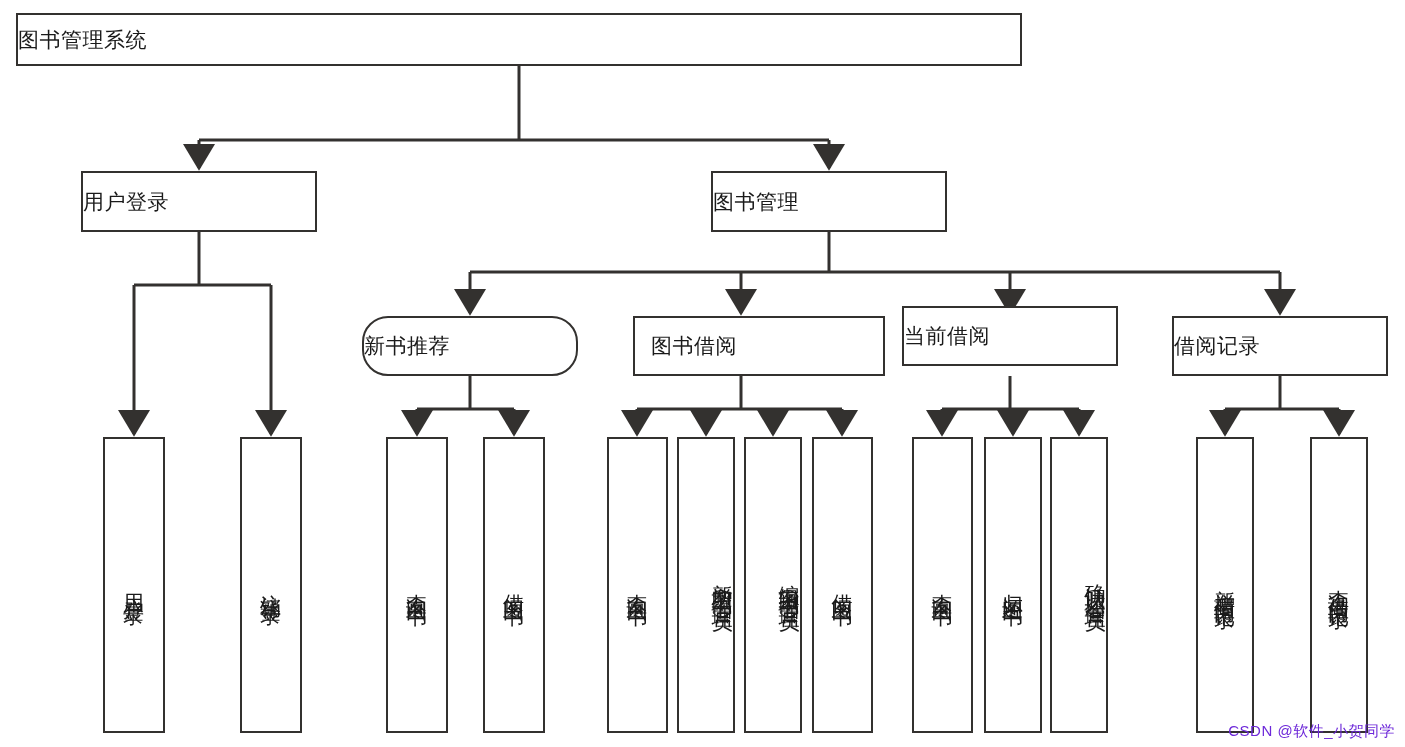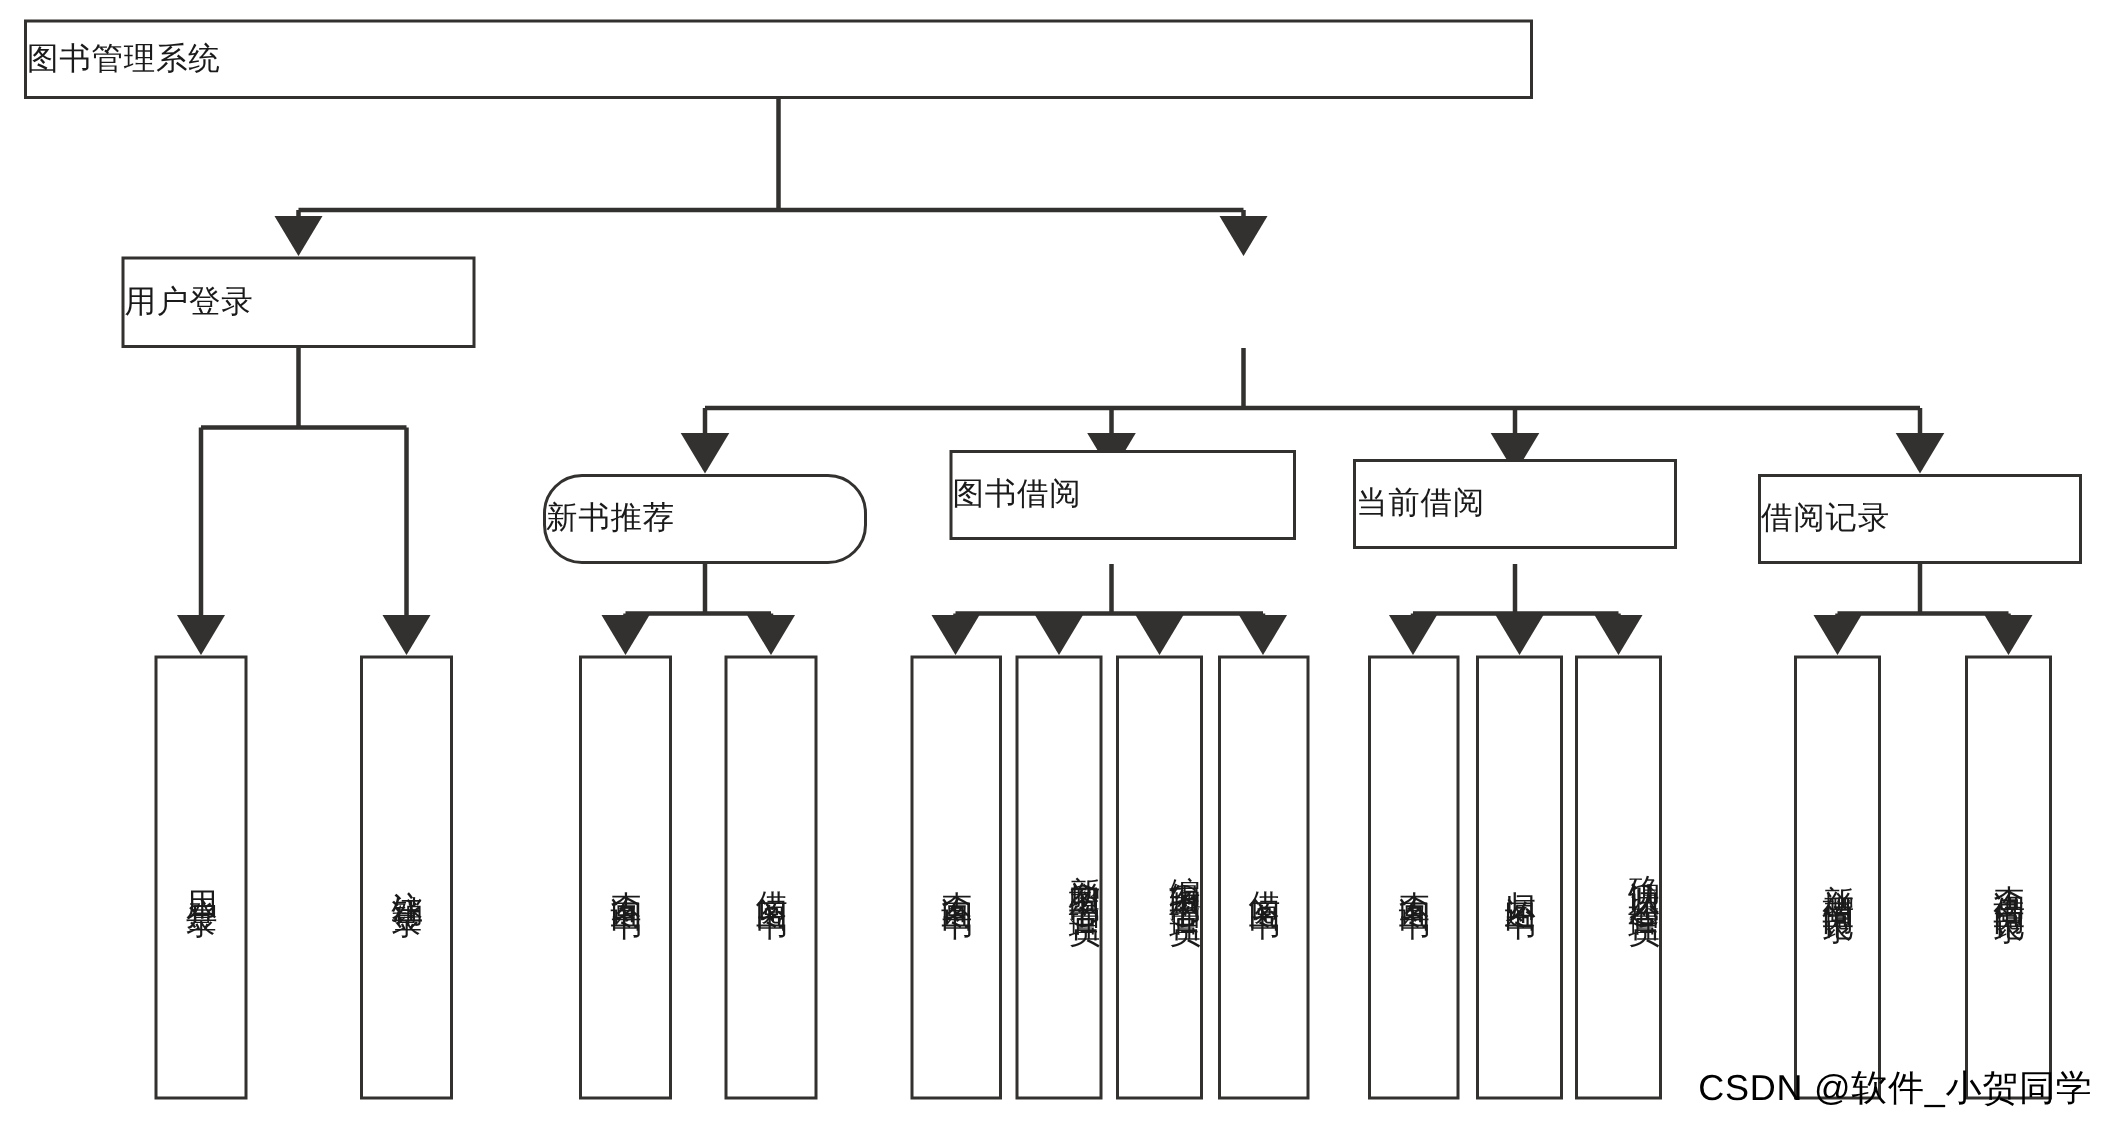--- a/index.html
+++ b/index.html
@@ -54,22 +54,22 @@
   .node.vert.topalign {
     align-items: flex-start;
   }
   .node.vert.midalign {
     align-items: center;
   }
   .watermark {
     position: absolute;
     right: 10px;
     bottom: 6px;
-    font-size: 24px;
-    color: #000000;
+    font-size: 15px;
+    color: #6d28d9;
     letter-spacing: 0.5px;
     white-space: nowrap;
     text-align: center;
   }
 </style>
 </head>
 <body>
 
 <div id="canvas">
 
@@ -123,25 +123,28 @@
     </g>
   </svg>
 
   <div class="node horiz" style="left:16px; top:13px; width:1006px; height:53px;">
     <span>图书管理系统</span>
   </div>
 
   <div class="node horiz" style="left:81px; top:171px; width:236px; height:61px;">
     <span>用户登录</span>
   </div>
+  <div class="node horiz" style="left:711px; top:171px; width:236px; height:61px;">
+    <span>图书管理</span>
+  </div>
 
   <div class="node horiz" style="left:362px; top:316px; width:216px; height:60px;border-radius:26px;">
     <span>新书推荐</span>
   </div>
-  <div class="node horiz" style="left:633px; top:300px; width:231px; height:60px;">
+  <div class="node horiz" style="left:633px; top:316px; width:252px; height:60px;padding-left:16px;">
     <span>图书借阅</span>
   </div>
   <div class="node horiz" style="left:902px; top:306px; width:216px; height:60px;">
     <span>当前借阅</span>
   </div>
   <div class="node horiz" style="left:1172px; top:316px; width:216px; height:60px;">
     <span>借阅记录</span>
   </div>
 
   <div class="node vert midalign" style="left:103px; top:437px; width:62px; height:296px;">

